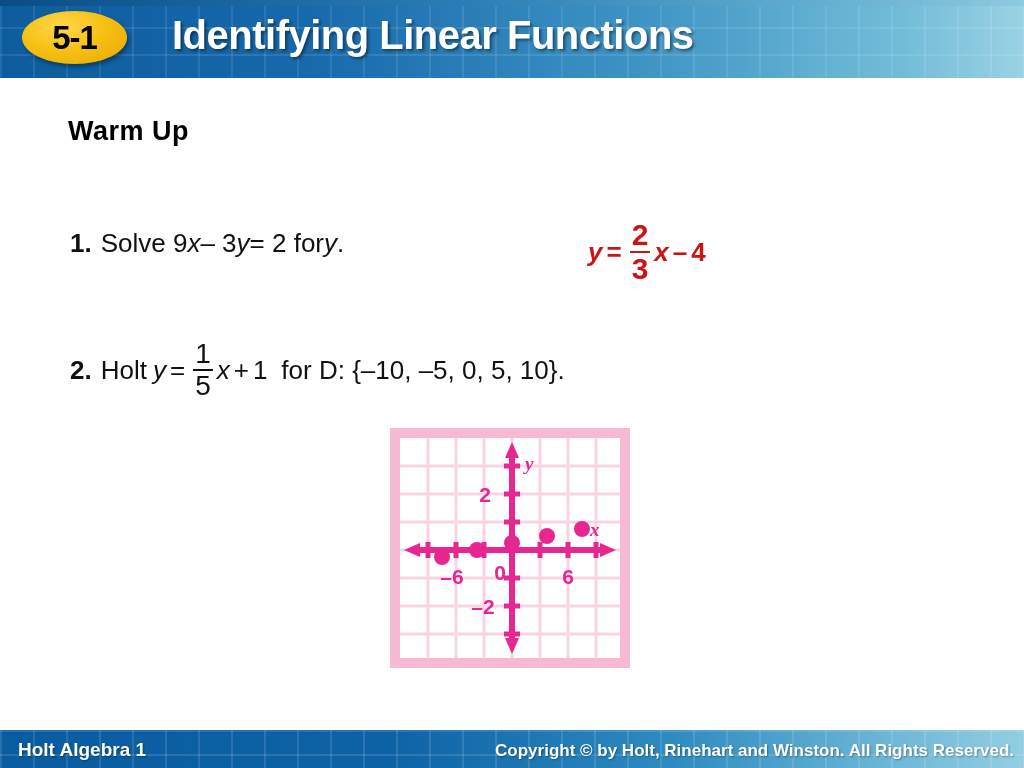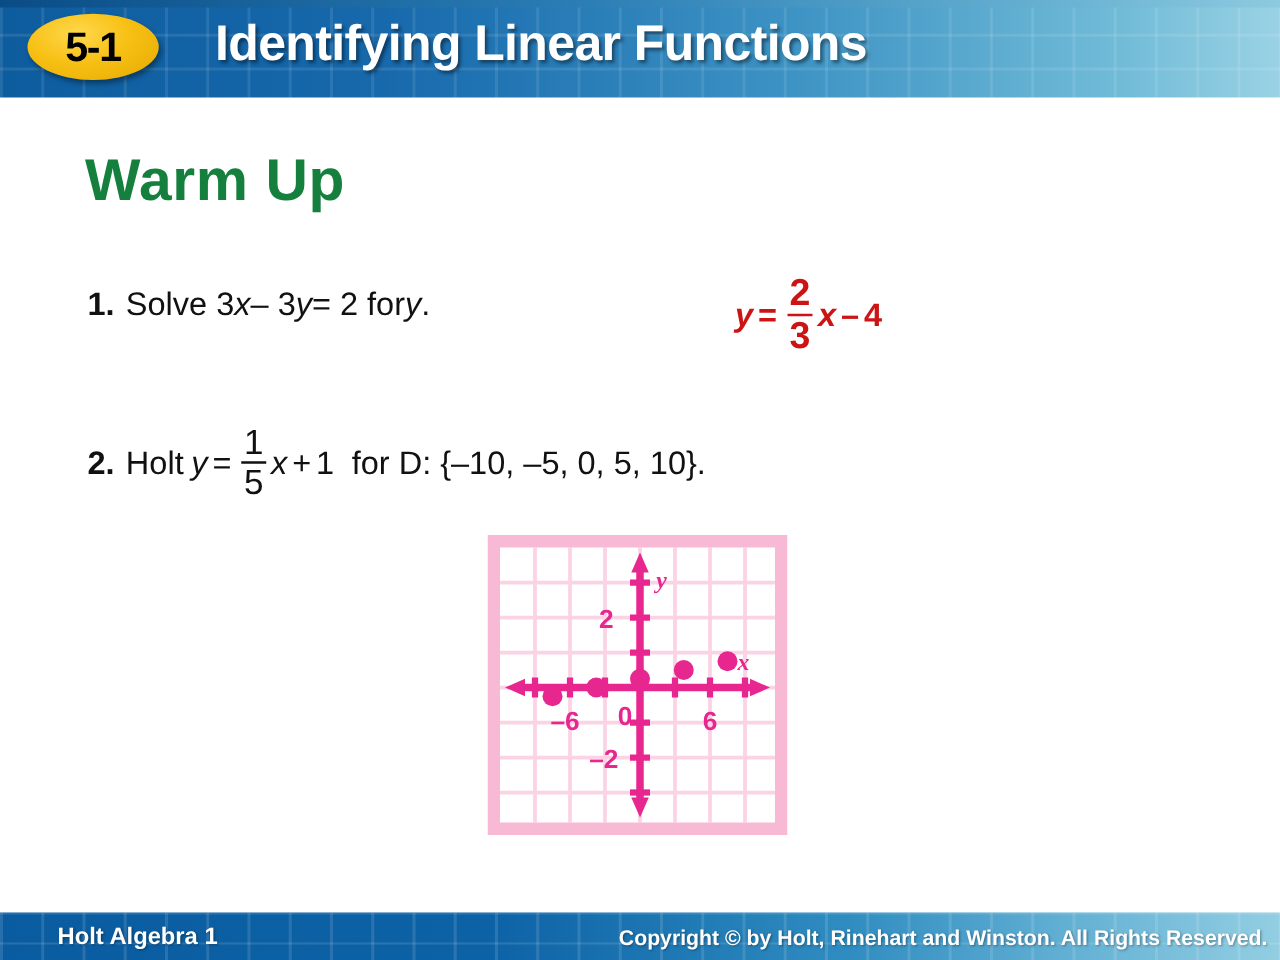--- a/index.html
+++ b/index.html
@@ -86,22 +86,22 @@
     width: 1024px;
     height: 650px;
     background: #ffffff;
   }
   .warmup-title {
     position: absolute;
     left: 68px;
     top: 38px;
     font-family: "Liberation Sans", sans-serif;
     font-weight: bold;
-    font-size: 47px;
-    color: #15803d;
+    font-size: 27px;
+    color: #000000;
     letter-spacing: 0.5px;
   }
 
   
   .problem {
     position: absolute;
     display: flex;
     align-items: center;
     font-family: "Liberation Sans", sans-serif;
     font-size: 26px;
@@ -184,21 +184,20 @@
   .footer-left {
     position: absolute;
     left: 18px;
     top: 9px;
     font-family: "Liberation Sans", sans-serif;
     font-weight: bold;
     font-size: 19px;
     color: #ffffff;
     text-shadow: 1px 1px 2px rgba(0,0,0,0.35);
     white-space: nowrap;
-    margin-left: 28px;
   }
   .footer-right {
     position: absolute;
     right: 10px;
     top: 11px;
     font-family: Liberation Sans, sans-serif;
     font-weight: bold;
     font-size: 17px;
     color: #ffffff;
     text-shadow: 1px 1px 2px rgba(0,0,0,0.35);
@@ -217,21 +216,21 @@
   <div class="header-title">Identifying Linear Functions</div>
   <div class="header-botline"></div>
 </div>
 
 <div class="content">
 
   <div class="warmup-title">Warm Up</div>
 
   <div class="problem problem-1">
     <span class="pnum">1.</span>
-    <span class="ptext">Solve 3</span>
+    <span class="ptext">Solve 9</span>
     <span class="ital">x</span>
     <span class="ptext"> – 3</span>
     <span class="ital">y</span>
     <span class="ptext"> = 2 for </span>
     <span class="ital">y</span>
     <span class="ptext">.</span>
   </div>
 
   <div class="expr red answer-1">
     <span class="var">y</span>

